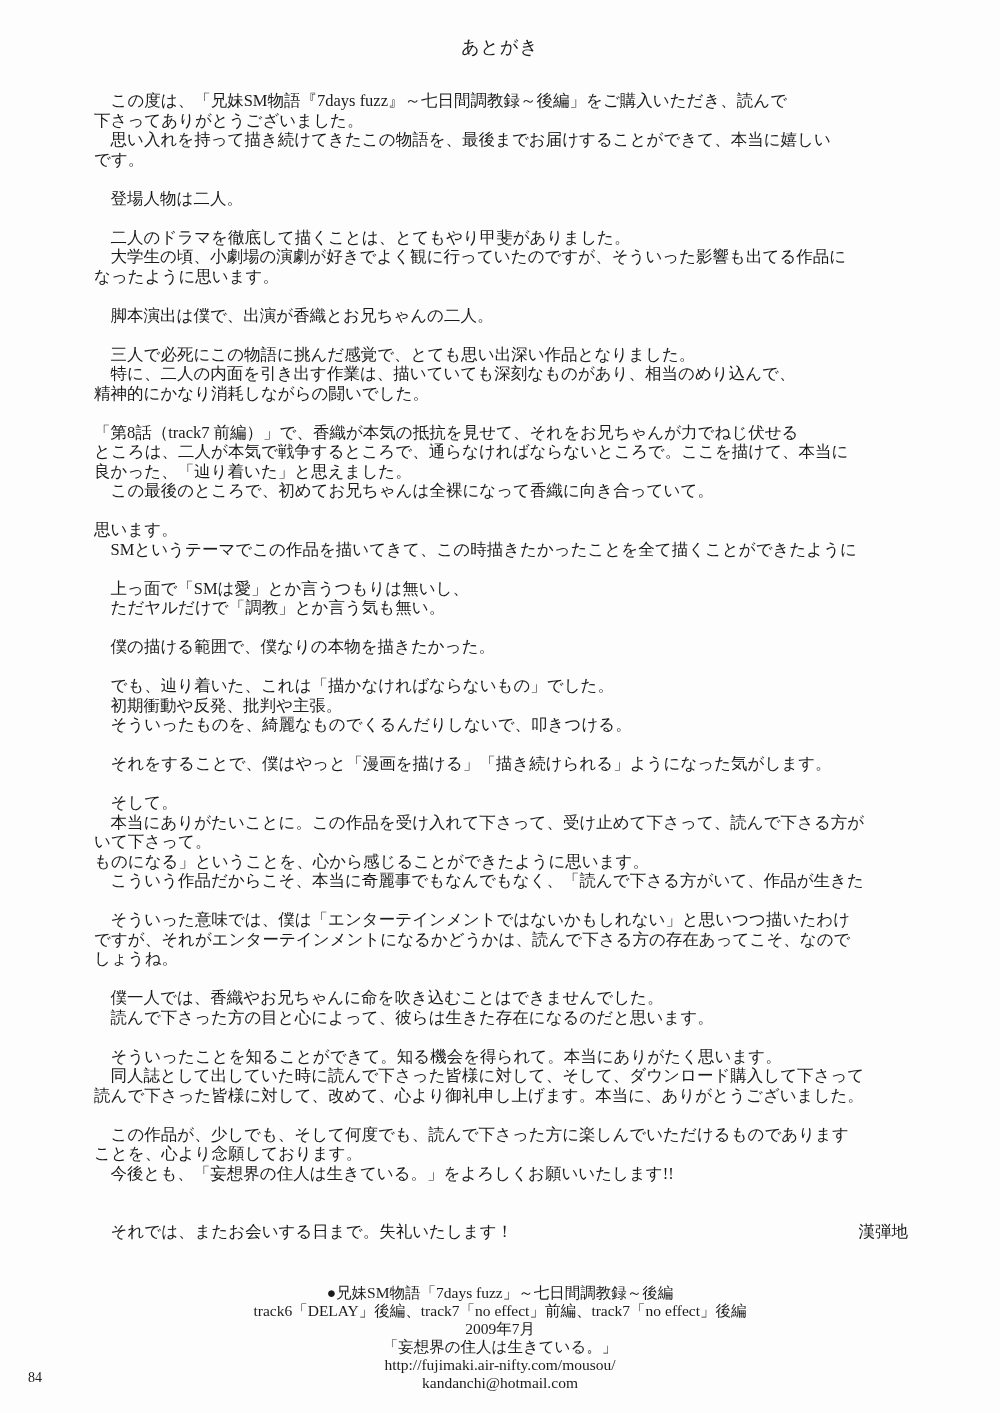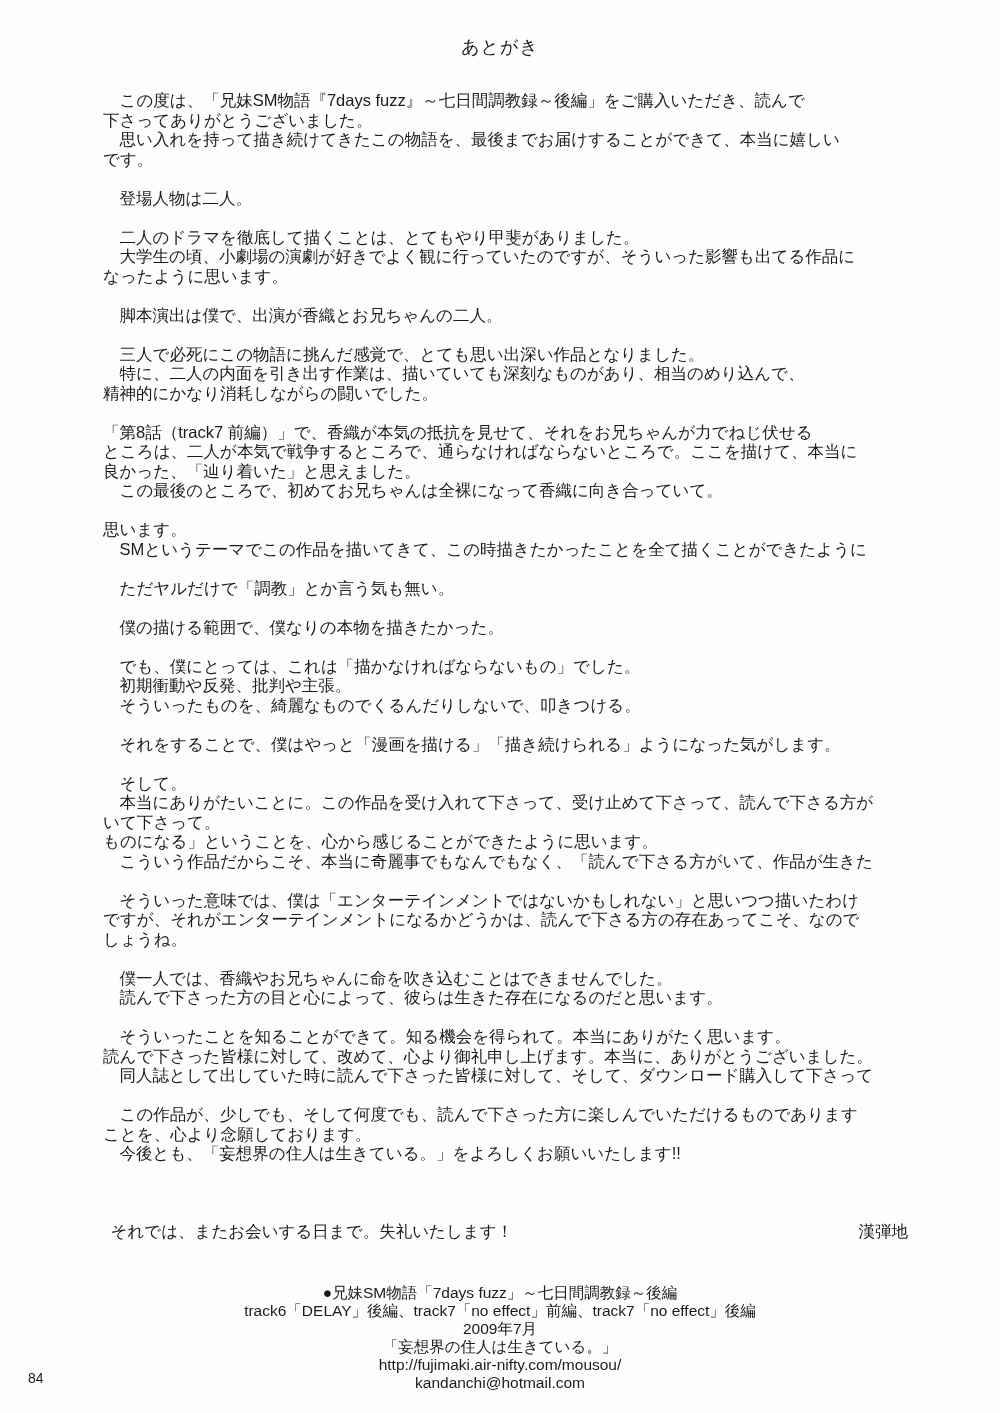--- a/index.html
+++ b/index.html
@@ -6,39 +6,38 @@
     margin: 0;
     padding: 0;
     background: #ffffff;
   }
   .sheet {
     position: relative;
     width: 1000px;
     height: 1413px;
     background: #fdfdfd;
     color: #1b1b1b;
-    font-family: Liberation Sans, sans-serif;
+    font-family: Liberation Serif, serif;
     overflow: hidden;
   }
   .title {
     position: absolute;
     top: 36px;
     left: 0;
     width: 100%;
     text-align: center;
     font-size: 18px;
     line-height: 22px;
     letter-spacing: 1px;
   }
   .body-block {
     position: absolute;
     top: 91px;
     left: 94px;
     width: 814px;
-    margin-left: 9px;
   }
   .body-block .line {
     height: 19.5px;
     line-height: 19.5px;
     font-size: 16.5px;
     white-space: pre;
   }
   .farewell-row {
     position: absolute;
     top: 1222px;
@@ -97,46 +96,47 @@
       <div class="line">精神的にかなり消耗しながらの闘いでした。</div>
       <div class="line">&nbsp;</div>
       <div class="line">「第8話（track7 前編）」で、香織が本気の抵抗を見せて、それをお兄ちゃんが力でねじ伏せる</div>
       <div class="line">ところは、二人が本気で戦争するところで、通らなければならないところで。ここを描けて、本当に</div>
       <div class="line">良かった、「辿り着いた」と思えました。</div>
       <div class="line">　この最後のところで、初めてお兄ちゃんは全裸になって香織に向き合っていて。</div>
       <div class="line">&nbsp;</div>
       <div class="line">思います。</div>
       <div class="line">　SMというテーマでこの作品を描いてきて、この時描きたかったことを全て描くことができたように</div>
       <div class="line">&nbsp;</div>
+      <div class="line">　上っ面で「SMは愛」とか言うつもりは無いし、</div>
       <div class="line">　ただヤルだけで「調教」とか言う気も無い。</div>
       <div class="line">&nbsp;</div>
       <div class="line">　僕の描ける範囲で、僕なりの本物を描きたかった。</div>
       <div class="line">&nbsp;</div>
-      <div class="line">　でも、僕にとっては、これは「描かなければならないもの」でした。</div>
+      <div class="line">　でも、辿り着いた、これは「描かなければならないもの」でした。</div>
       <div class="line">　初期衝動や反発、批判や主張。</div>
       <div class="line">　そういったものを、綺麗なものでくるんだりしないで、叩きつける。</div>
       <div class="line">&nbsp;</div>
       <div class="line">　それをすることで、僕はやっと「漫画を描ける」「描き続けられる」ようになった気がします。</div>
       <div class="line">&nbsp;</div>
       <div class="line">　そして。</div>
       <div class="line">　本当にありがたいことに。この作品を受け入れて下さって、受け止めて下さって、読んで下さる方が</div>
       <div class="line">いて下さって。</div>
       <div class="line">ものになる」ということを、心から感じることができたように思います。</div>
       <div class="line">　こういう作品だからこそ、本当に奇麗事でもなんでもなく、「読んで下さる方がいて、作品が生きた</div>
       <div class="line">&nbsp;</div>
       <div class="line">　そういった意味では、僕は「エンターテインメントではないかもしれない」と思いつつ描いたわけ</div>
       <div class="line">ですが、それがエンターテインメントになるかどうかは、読んで下さる方の存在あってこそ、なので</div>
       <div class="line">しょうね。</div>
       <div class="line">&nbsp;</div>
       <div class="line">　僕一人では、香織やお兄ちゃんに命を吹き込むことはできませんでした。</div>
       <div class="line">　読んで下さった方の目と心によって、彼らは生きた存在になるのだと思います。</div>
       <div class="line">&nbsp;</div>
       <div class="line">　そういったことを知ることができて。知る機会を得られて。本当にありがたく思います。</div>
+      <div class="line">　同人誌として出していた時に読んで下さった皆様に対して、そして、ダウンロード購入して下さって</div>
       <div class="line">読んで下さった皆様に対して、改めて、心より御礼申し上げます。本当に、ありがとうございました。</div>
-      <div class="line">　同人誌として出していた時に読んで下さった皆様に対して、そして、ダウンロード購入して下さって</div>
       <div class="line">&nbsp;</div>
       <div class="line">　この作品が、少しでも、そして何度でも、読んで下さった方に楽しんでいただけるものであります</div>
       <div class="line">ことを、心より念願しております。</div>
       <div class="line">　今後とも、「妄想界の住人は生きている。」をよろしくお願いいたします!!</div>
       <div class="line">&nbsp;</div>
     </div>
 
   <div class="farewell-row">
     <span>　それでは、またお会いする日まで。失礼いたします！</span>
     <span>漢弾地</span>

